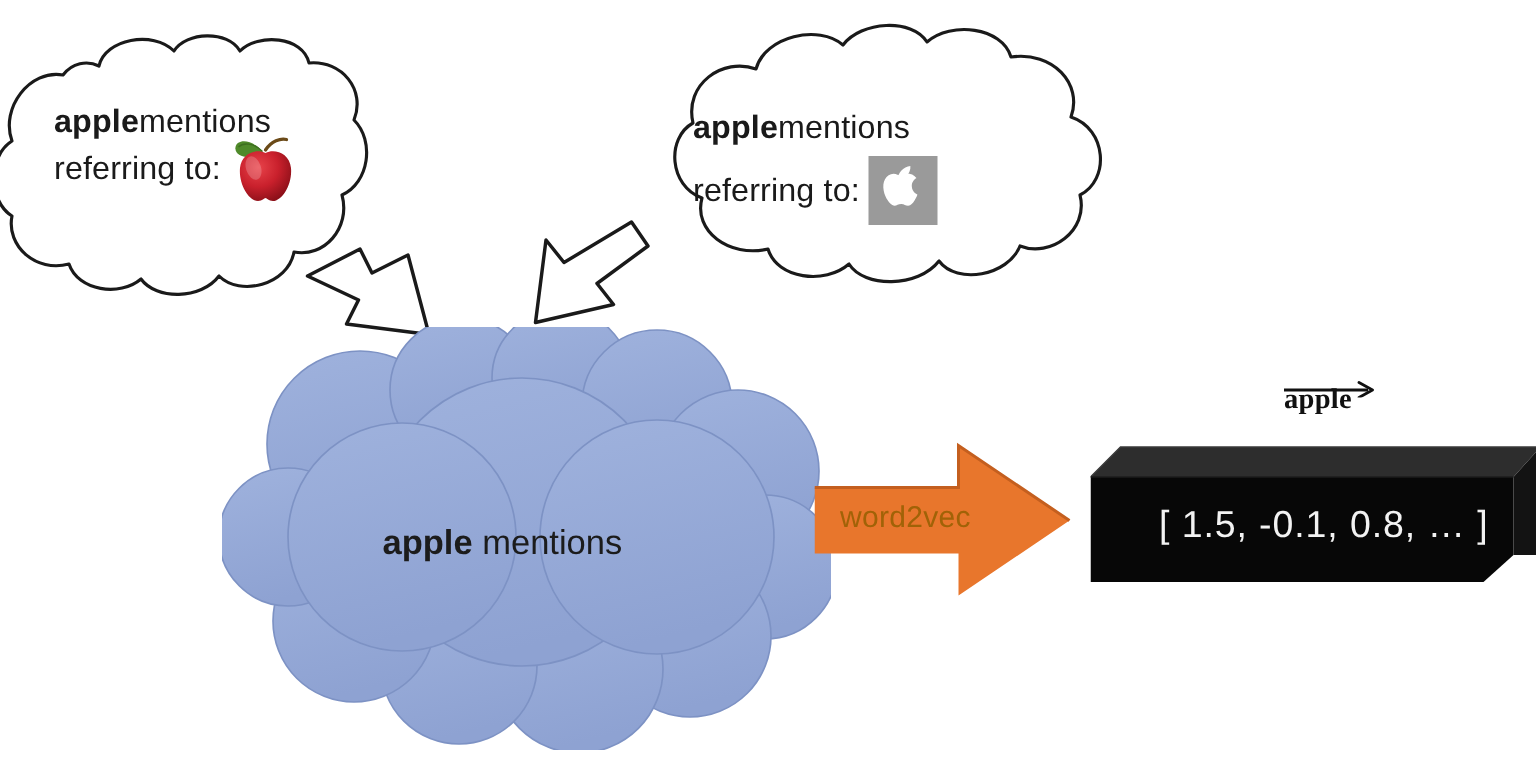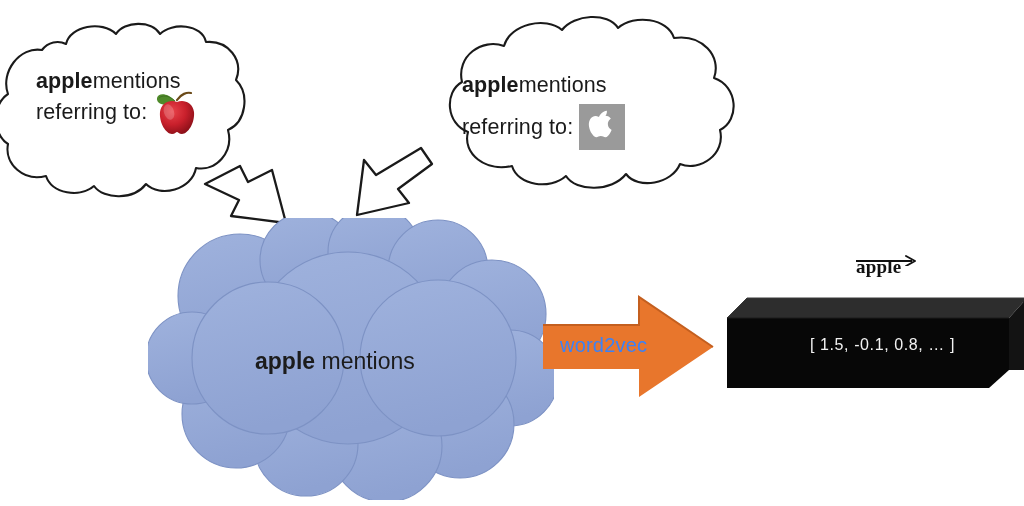--- a/index.html
+++ b/index.html
@@ -71,34 +71,34 @@
   
   .block-arrow { position: absolute; }
 
   
   #word2vec-arrow { left: 543px; top: 291px; }
   #word2vec-label {
     position: absolute;
     left: 560px;
     top: 334px;
     font-size: 20px;
-    color: #3b82f6;
+    color: #a16207;
     white-space: nowrap;
     letter-spacing: 0.2px;
   }
 
   
   #vector-box { left: 727px; top: 296px; }
   #vector-values {
     position: absolute;
     left: 745px;
     top: 336px;
     width: 275px;
     text-align: center;
-    font-size: 16px;
+    font-size: 25px;
     color: #f2f2f2;
     white-space: nowrap;
     letter-spacing: 0.6px;
   }
   #vector-name {
     position: absolute;
     left: 856px;
     top: 256px;
     font-family: "Liberation Serif", serif;
     font-weight: bold;

